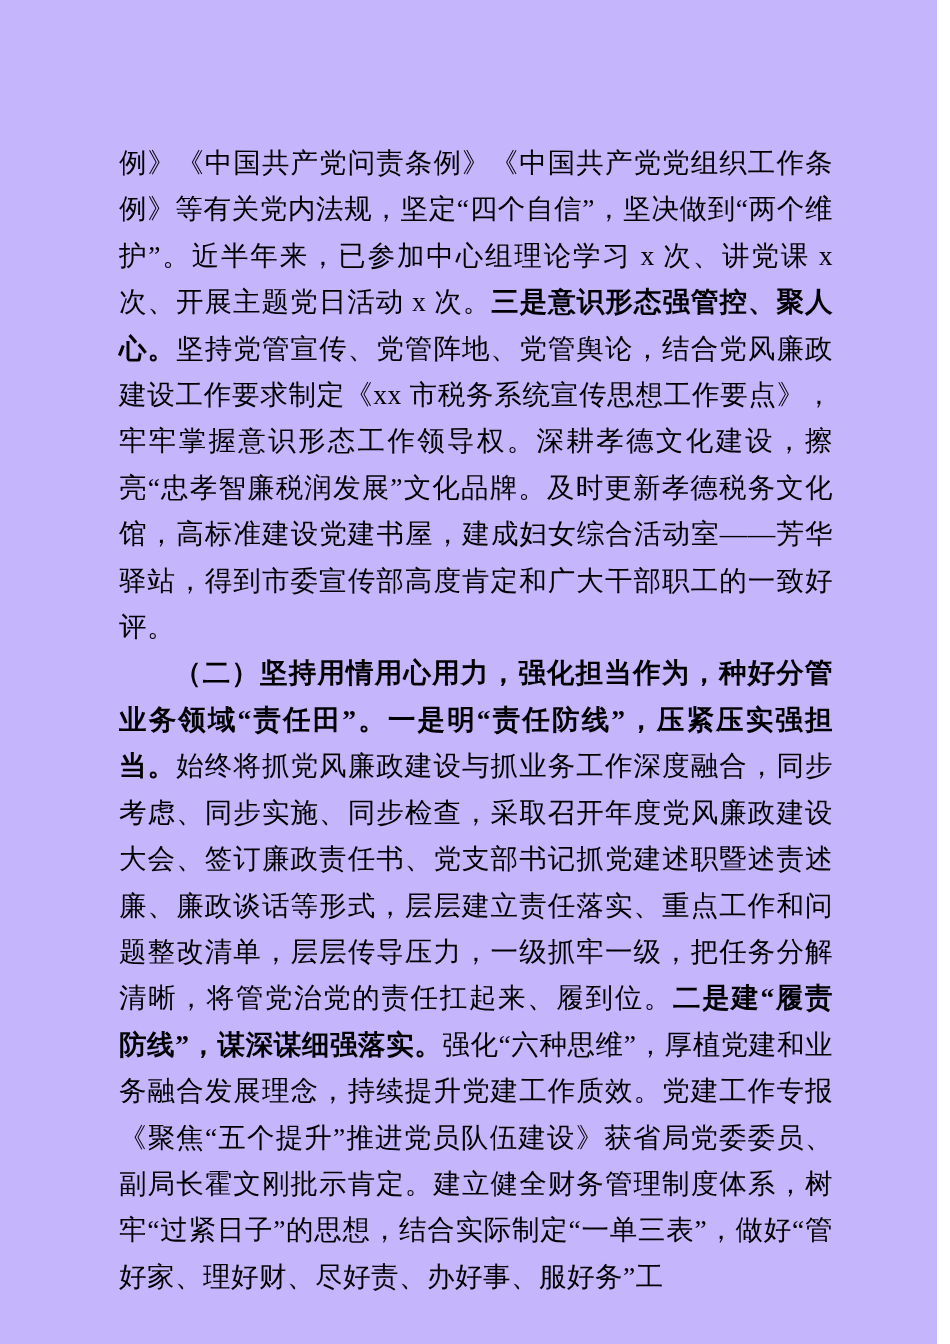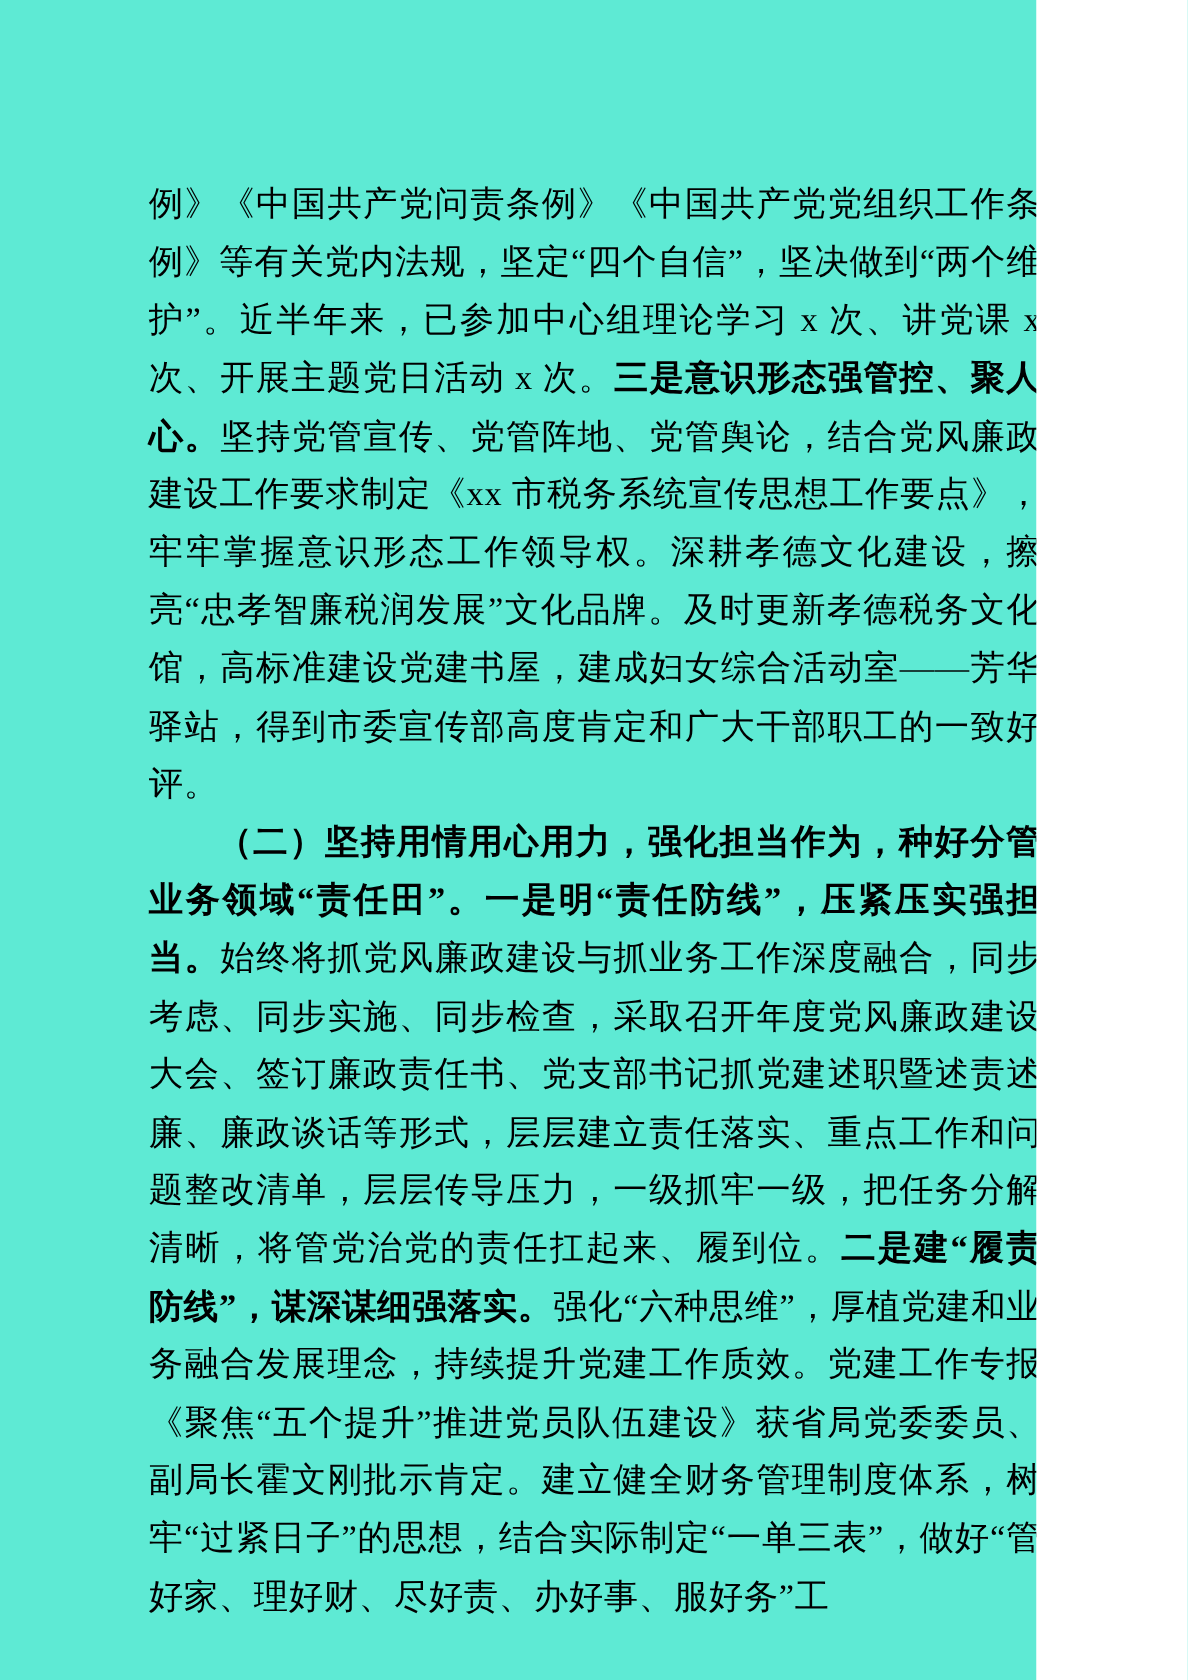--- a/index.html
+++ b/index.html
@@ -2,23 +2,23 @@
 <html><head>
 <meta charset="utf-8">
 <style>
   html, body {
     margin: 0;
     padding: 0;
     background: #ffffff;
   }
   .page {
     position: relative;
-    width: 829px;
+    width: 937px;
     height: 1344px;
-    background: #5eead4;
+    background: #c4b5fd;
     overflow: hidden;
     font-family: "Liberation Serif", "DejaVu Serif", serif;
     color: #000000;
   }
   .content {
     position: absolute;
     left: 119px;
     top: 140px;
     width: 714px;
   }

